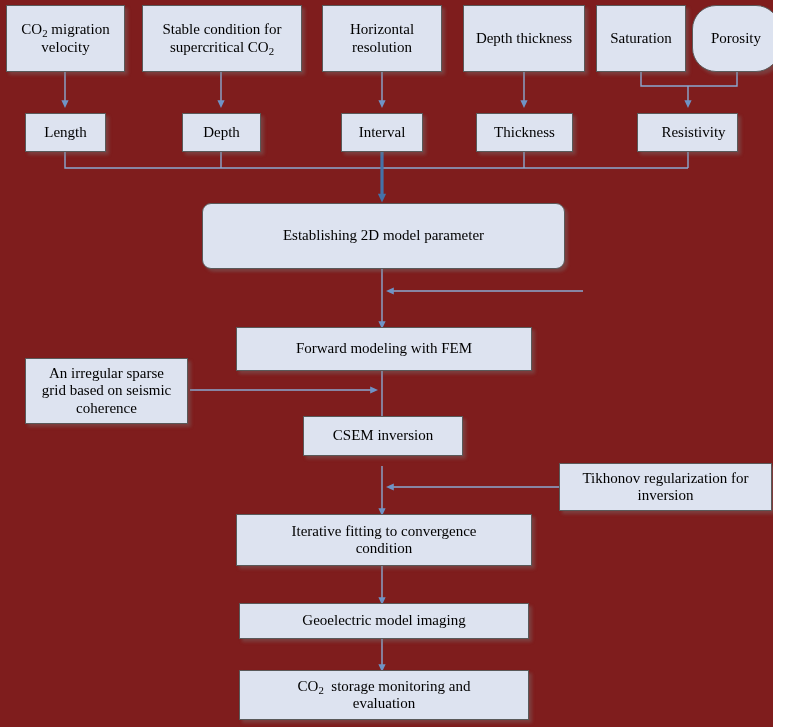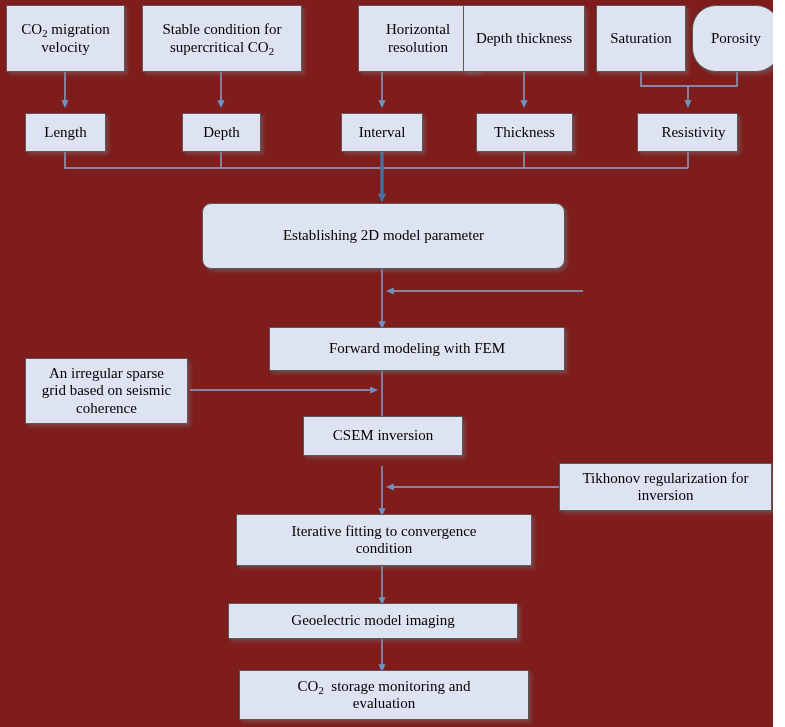--- a/index.html
+++ b/index.html
@@ -104,21 +104,21 @@
   </svg>
 
   <div class="node" style="left:6px;  top:5px;   width:119px; height:67px;">
     <span class="txt">CO<sub>2</sub> migration<br>velocity</span>
   </div>
 
   <div class="node" style="left:142px; top:5px;  width:160px; height:67px;">
     <span class="txt">Stable condition for<br>supercritical CO<sub>2</sub></span>
   </div>
 
-  <div class="node" style="left:322px; top:5px;  width:120px; height:67px;margin-left:36px;">
+  <div class="node" style="left:322px; top:5px;  width:120px; height:67px;">
     <span class="txt">Horizontal<br>resolution</span>
   </div>
 
   <div class="node" style="left:463px; top:5px;  width:122px; height:67px;">
     <span class="txt">Depth thickness</span>
   </div>
 
   <div class="node" style="left:596px; top:5px;  width:90px;  height:67px;">
     <span class="txt">Saturation</span>
   </div>
@@ -144,33 +144,33 @@
   </div>
 
   <div class="node" style="left:637px; top:113px; width:101px; height:39px;padding-left:16px;">
     <span class="txt">Resistivity</span>
   </div>
 
   <div class="node" style="left:202px; top:203px; width:363px; height:66px;border-radius:9px;">
     <span class="txt">Establishing 2D model parameter</span>
   </div>
 
-  <div class="node" style="left:236px; top:327px; width:296px; height:44px;margin-left:33px;">
+  <div class="node" style="left:236px; top:327px; width:296px; height:44px;">
     <span class="txt">Forward modeling with FEM</span>
   </div>
 
   <div class="node" style="left:303px; top:416px; width:160px; height:40px;">
     <span class="txt">CSEM inversion</span>
   </div>
 
   <div class="node" style="left:236px; top:514px; width:296px; height:52px;">
     <span class="txt">Iterative fitting to convergence<br>condition</span>
   </div>
 
-  <div class="node" style="left:228px; top:603px; width:290px; height:36px;align-items:center;">
+  <div class="node" style="left:239px; top:603px; width:290px; height:36px;align-items:center;">
     <span class="txt">Geoelectric model imaging</span>
   </div>
 
   <div class="node" style="left:239px; top:670px; width:290px; height:50px;">
     <span class="txt">CO<sub>2</sub>&nbsp; storage monitoring and<br>evaluation</span>
   </div>
 
 
   <div class="node" style="left:25px;  top:358px; width:163px; height:66px;">
     <span class="txt">An irregular sparse<br>grid based on seismic<br>coherence</span>

